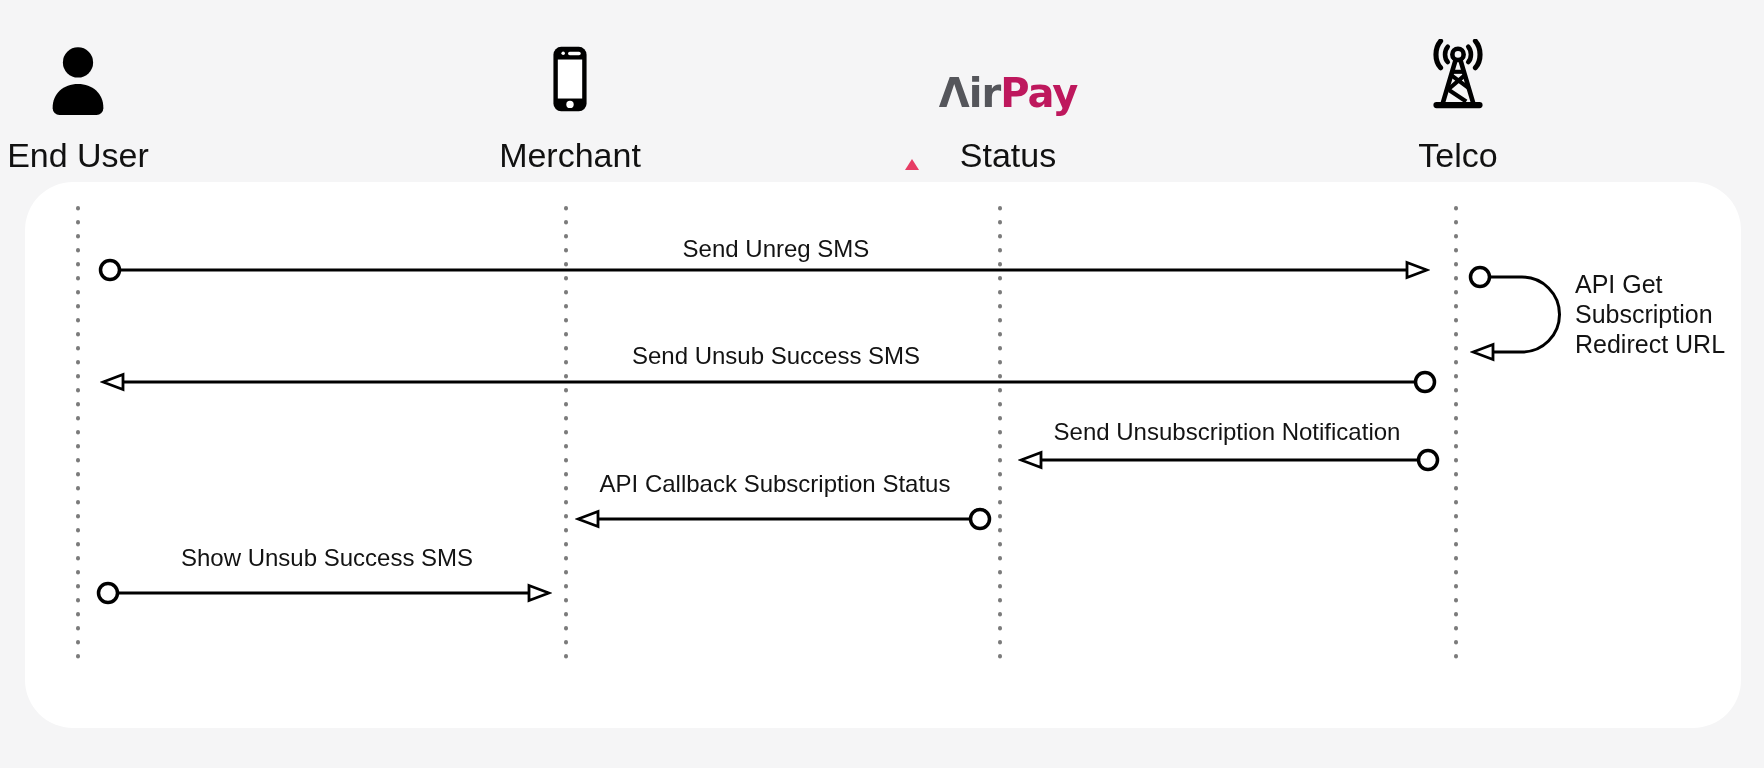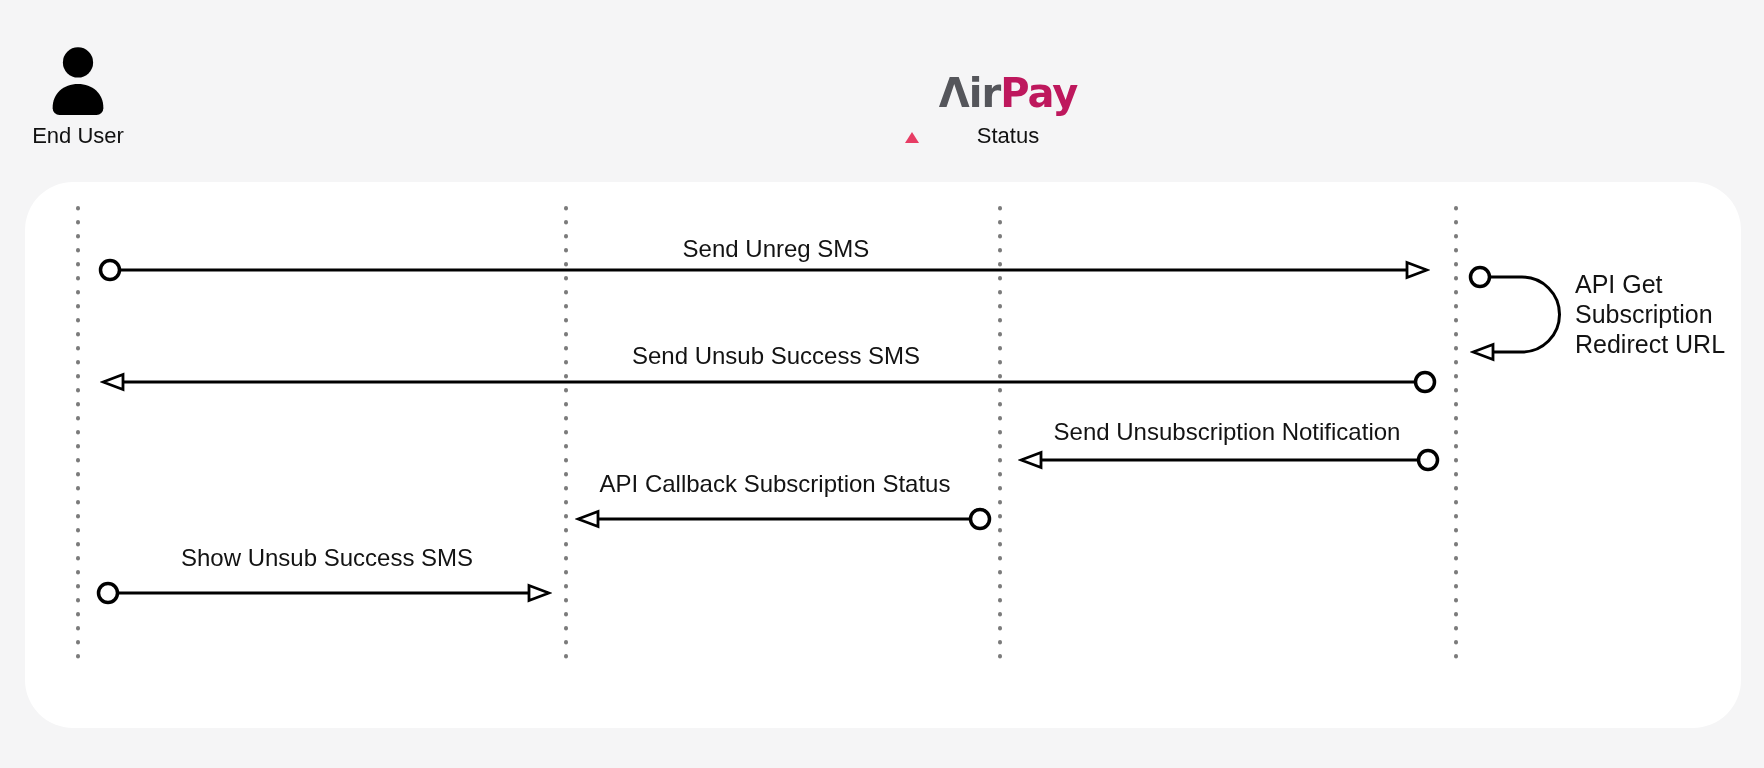--- a/index.html
+++ b/index.html
@@ -41,24 +41,24 @@
     flex-direction: column;
     align-items: center;
   }
   .actor-icon {
     height: 84px;
     display: flex;
     align-items: center;
     justify-content: center;
   }
   .actor-label {
-    font-size: 22px;
+    font-size: 34px;
     color: #111111;
     line-height: 1.15;
-    margin-top: 1px;
+    margin-top: 14px;
     white-space: nowrap;
   }
   .airpay-logo {
     font-family: "DejaVu Sans", sans-serif;
     font-weight: bold;
     font-size: 40px;
     letter-spacing: -1px;
     display: flex;
     align-items: baseline;
     line-height: 1;
@@ -109,32 +109,60 @@
   <div class="actor" style="left:-32px">
     <div class="actor-icon">
       <svg width="78" height="78" viewBox="0 0 80 80" aria-hidden="true">
         <circle cx="40" cy="22" r="15.5" fill="#000"></circle>
         <path d="M14 68 c0 -14 11 -24 26 -24 s26 10 26 24 v1 a7 7 0 0 1 -7 7 h-38 a7 7 0 0 1 -7 -7 z" fill="#000"></path>
       </svg>
     </div>
     <div class="actor-label">End User</div>
   </div>
 
+  <div class="actor" style="left:460px">
+    <div class="actor-icon">
+      <svg width="78" height="78" viewBox="0 0 80 80" aria-hidden="true">
+        <rect x="23" y="6" width="34" height="66" rx="8" fill="#000"></rect>
+        <rect x="27.5" y="19" width="25" height="40" fill="#fff"></rect>
+        <rect x="38" y="11" width="13" height="3.5" rx="1.75" fill="#fff"></rect>
+        <circle cx="33" cy="12.5" r="1.8" fill="#fff"></circle>
+        <circle cx="40" cy="65" r="3.8" fill="#fff"></circle>
+      </svg>
+    </div>
+    <div class="actor-label">Merchant</div>
+  </div>
 
   <div class="actor" style="left:898px">
     <div class="actor-icon">
       <div class="airpay-logo">
         <span class="logo-air">Λir</span>
           <span class="logo-tri"></span>
           <span class="logo-pay">Pay</span>
       </div>
     </div>
     <div class="actor-label">Status</div>
   </div>
 
+  <div class="actor" style="left:1348px">
+    <div class="actor-icon">
+      <svg width="82" height="82" viewBox="0 0 80 80" aria-hidden="true" fill="none" stroke="#000">
+        <circle cx="40" cy="15" r="5.5" stroke-width="4.5"></circle>
+        <path d="M23 2 c-6 7 -6 19 0 26" stroke-width="5" stroke-linecap="round"></path>
+        <path d="M30 7.5 c-3.5 4 -3.5 11 0 15" stroke-width="4.5" stroke-linecap="round"></path>
+        <path d="M57 2 c6 7 6 19 0 26" stroke-width="5" stroke-linecap="round"></path>
+        <path d="M50 7.5 c3.5 4 3.5 11 0 15" stroke-width="4.5" stroke-linecap="round"></path>
+        <path d="M37.5 21 L25 63 M42.5 21 L55 63" stroke-width="4.5"></path>
+        <path d="M34.5 32 h11" stroke-width="4"></path>
+        <path d="M33 35 L50.5 48 M47 35 L29.5 50 M31.5 50 L48 61" stroke-width="4"></path>
+        <path d="M19 64.5 h42" stroke-width="6" stroke-linecap="round"></path>
+      </svg>
+    </div>
+    <div class="actor-label">Telco</div>
+  </div>
 
   <svg class="diagram-svg" viewBox="0 0 1764 768">
     <defs>
       <marker id="ah" viewBox="0 0 26 20" markerWidth="26" markerHeight="20" refX="22" refY="10" orient="auto" markerUnits="userSpaceOnUse">
         <path d="M3 2.5 L23 10 L3 17.5 Z" fill="#ffffff" stroke="#000000" stroke-width="2.8" stroke-linejoin="miter"></path>
       </marker>
     </defs>
 
     <line class="lifeline" x1="78" y1="208" x2="78" y2="660"></line>
     <line class="lifeline" x1="566" y1="208" x2="566" y2="660"></line>

